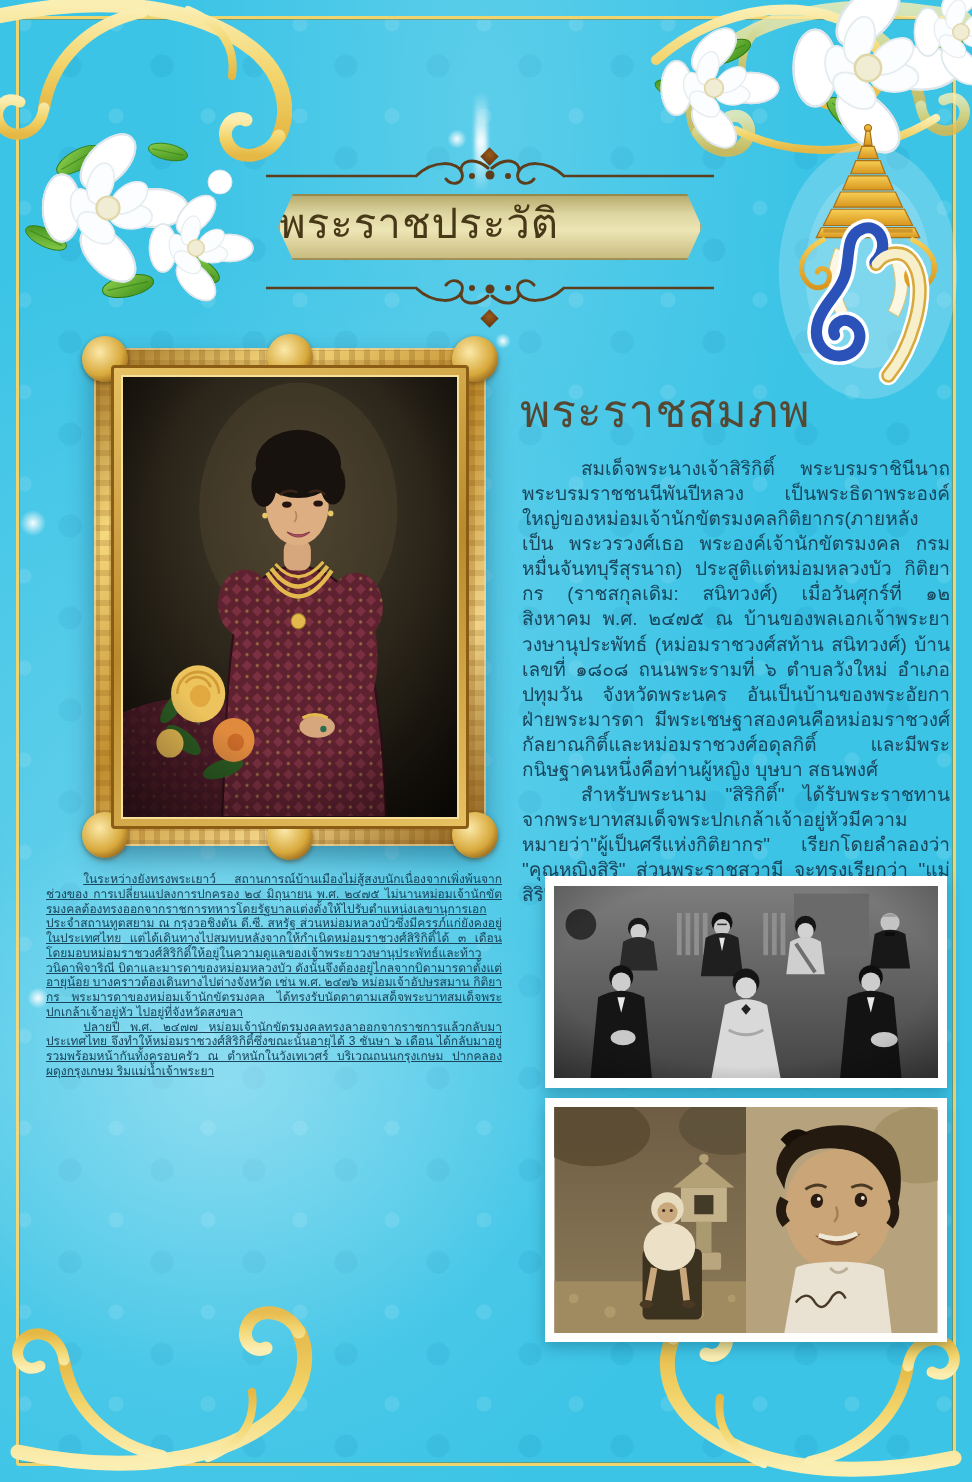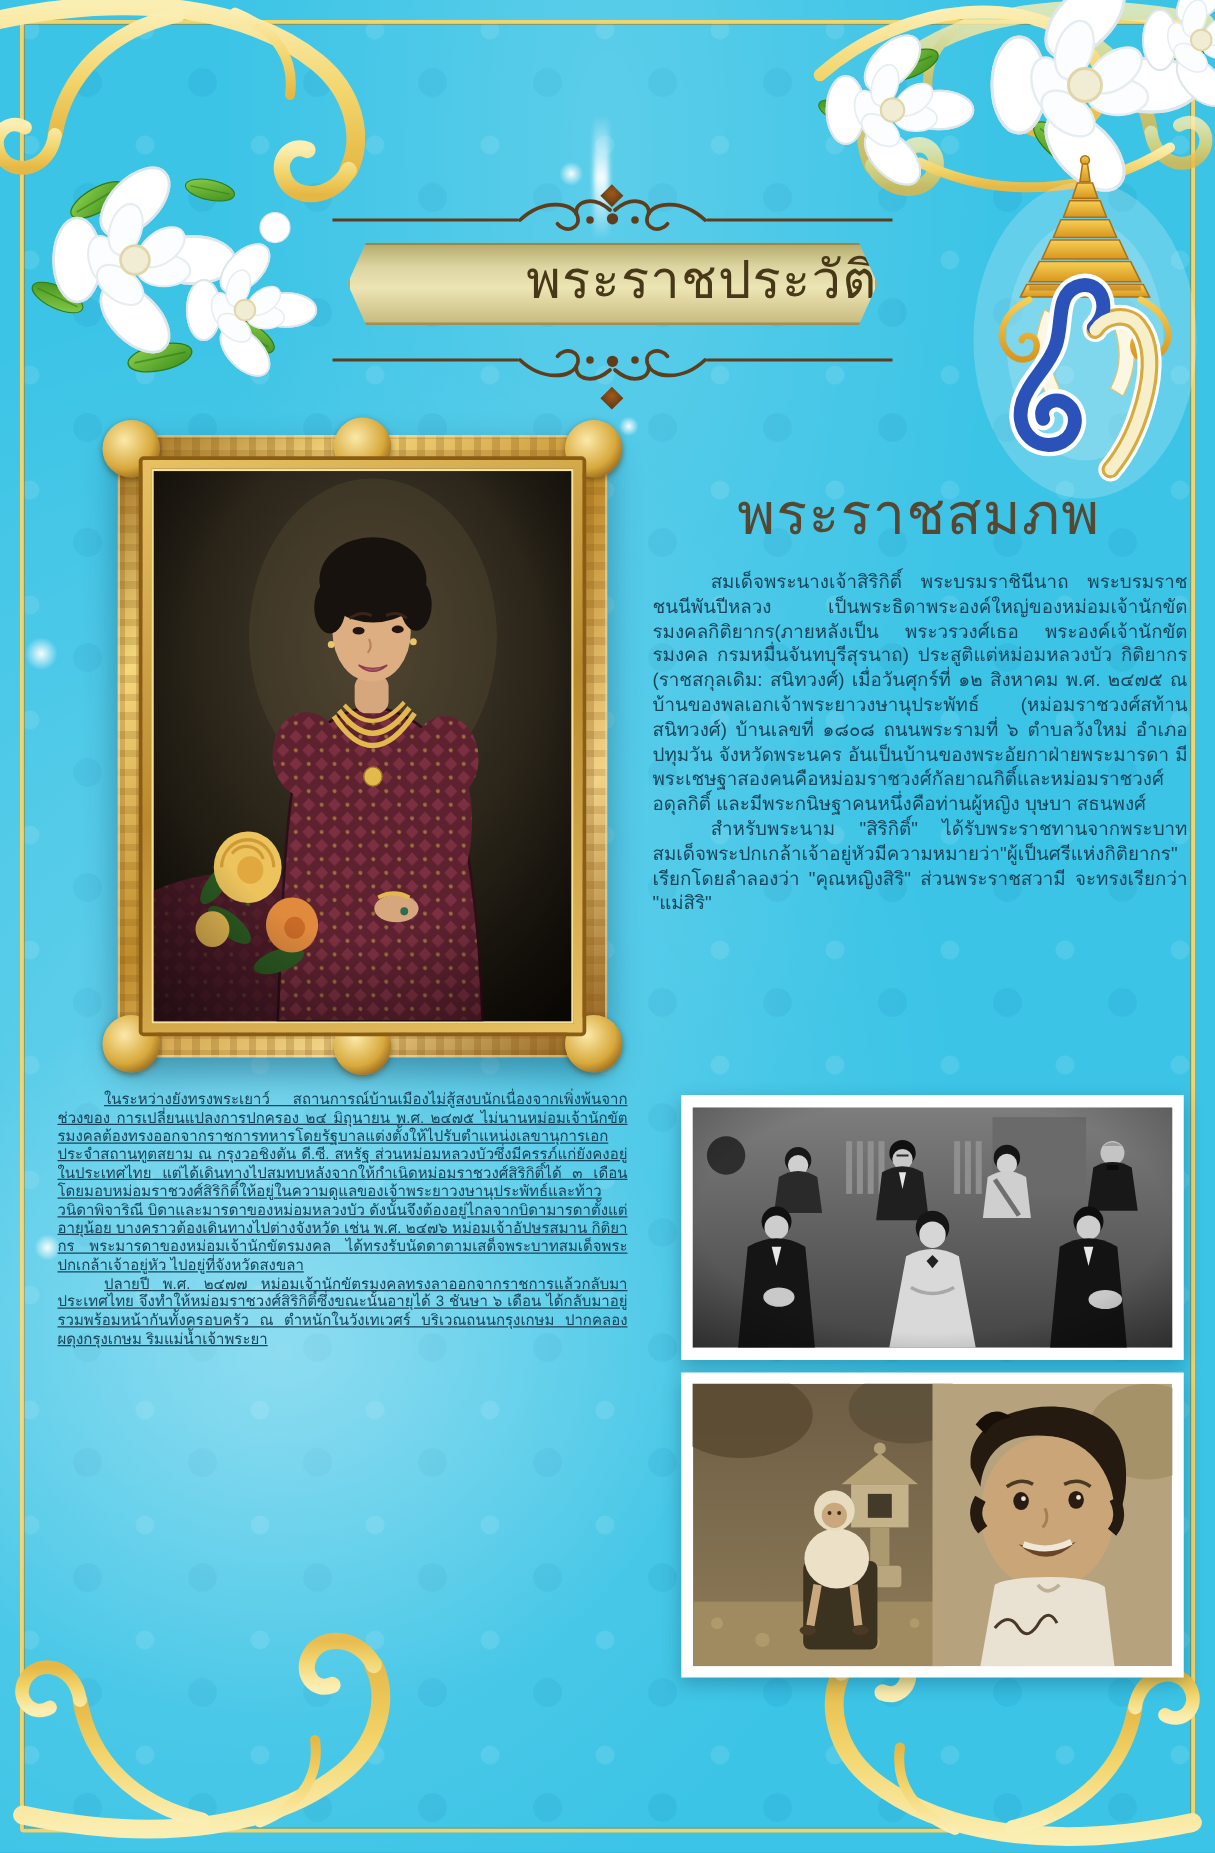--- a/index.html
+++ b/index.html
@@ -28,21 +28,21 @@
     background:radial-gradient(circle, rgba(255,255,255,.95), rgba(255,255,255,0) 62%);}
   .flare-v{position:absolute;left:475px;top:92px;width:12px;height:100px;filter:blur(2px);
     background:linear-gradient(180deg,rgba(255,255,255,0),rgba(255,255,255,.95),rgba(255,255,255,0));}
 
   .diamond{position:absolute;width:13px;height:13px;background:radial-gradient(circle at 40% 40%,#9c5a1c,#5f3410);transform:rotate(45deg);}
   .orn{position:absolute;left:266px;width:448px;height:44px;}
   .orn-top{top:154px;}
   .orn-bottom{top:266px;transform:scaleY(-1);}
   .banner{
     position:absolute;left:278px;top:194px;width:424px;height:66px;
-    display:flex;align-items:center;justify-content:flex-end;
+    display:flex;align-items:center;justify-content:flex-start;
     background:linear-gradient(180deg,#b3a868 0%,#ddd6a2 30%,#ece5b4 55%,#c6b97c 100%);
     clip-path:polygon(0 50%,3.5% 0,96.5% 0,100% 50%,96.5% 100%,3.5% 100%);
     box-shadow:inset 0 0 0 2px rgba(120,102,46,.5);
   }
   .banner-text{font-size:42px;color:#473818;letter-spacing:1px;line-height:1;padding-bottom:6px;}
 
   .monogram{position:absolute;left:776px;top:120px;width:184px;height:284px;}
 
   .portrait-frame{
     position:absolute;left:94px;top:348px;width:392px;height:498px;border-radius:8px;
@@ -59,25 +59,25 @@
   .frame-inner2 svg{position:absolute;inset:0;width:100%;height:100%;}
   .frame-corner{position:absolute;width:46px;height:46px;border-radius:50%;
     background:radial-gradient(circle at 38% 35%, #fbe9a9, #d8a93c 55%, #8a5a16 85%);
     box-shadow:0 2px 5px rgba(60,35,0,.5);}
   .fc-tl{left:-12px;top:-12px;} .fc-tr{right:-12px;top:-12px;}
   .fc-bl{left:-12px;bottom:-12px;} .fc-br{right:-12px;bottom:-12px;}
   .fc-mid-t{left:173px;top:-14px;}.fc-mid-b{left:173px;bottom:-14px;}
 
   .section-heading{
     position:absolute;left:520px;top:380px;width:430px;height:62px;
-    font-size:46px;color:#564733;text-align:center;line-height:62px;letter-spacing:1px;
+    font-size:46px;color:#564733;line-height:62px;letter-spacing:1px;
   }
   .col{position:absolute;color:#19465c;text-align:justify;}
   .col p{margin:0;text-indent:3.1em;}
-  .col-right{left:522px;top:456px;width:428px;font-size:15px;line-height:1.32;}
+  .col-right{left:522px;top:456px;width:428px;font-size:19px;line-height:1.32;}
   .col-left{left:46px;top:872px;width:456px;font-size:12px;line-height:1.23;text-decoration:underline;}
 
   .photo{position:absolute;background:#fff;padding:9px;
     box-shadow:0 5px 14px rgba(0,50,75,.30);}
   .photo svg{display:block;}
   .photo1{left:545px;top:876px;}
   .photo2{left:545px;top:1098px;}
 
   .haze{position:absolute;left:-60px;top:830px;width:640px;height:560px;pointer-events:none;
     background:radial-gradient(ellipse at 45% 45%, rgba(255,255,255,.30), rgba(255,255,255,0) 68%);}

